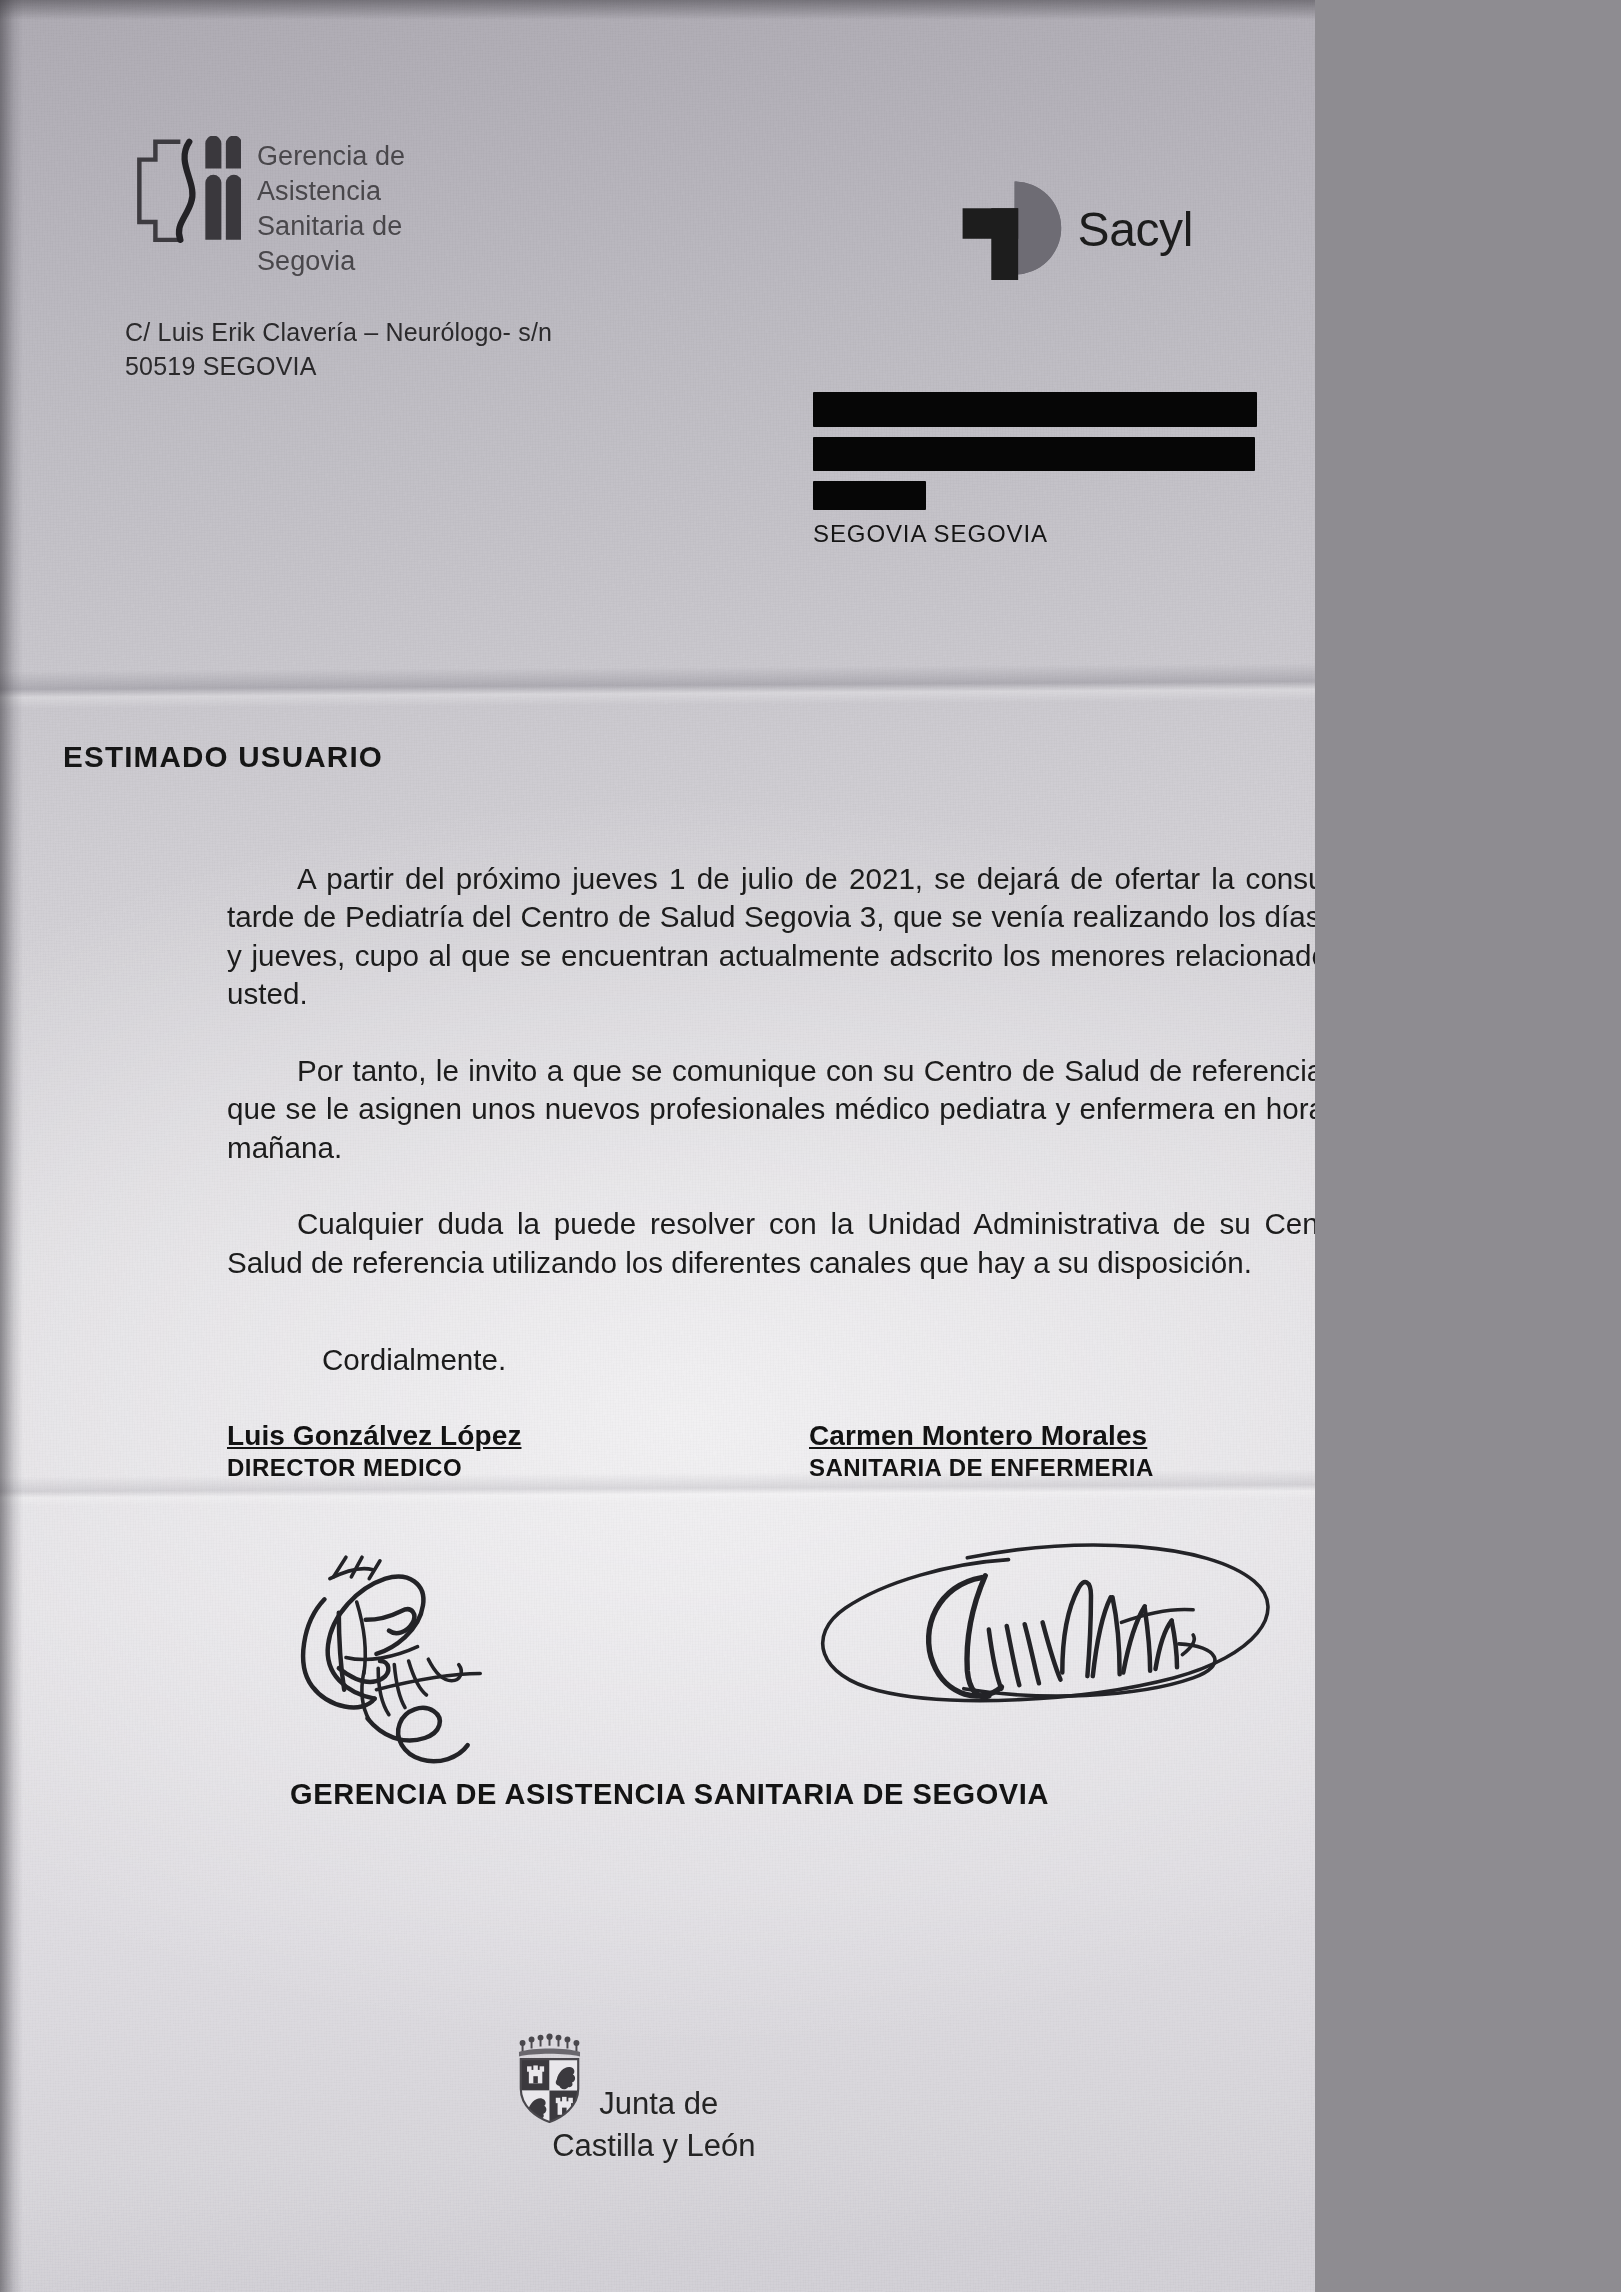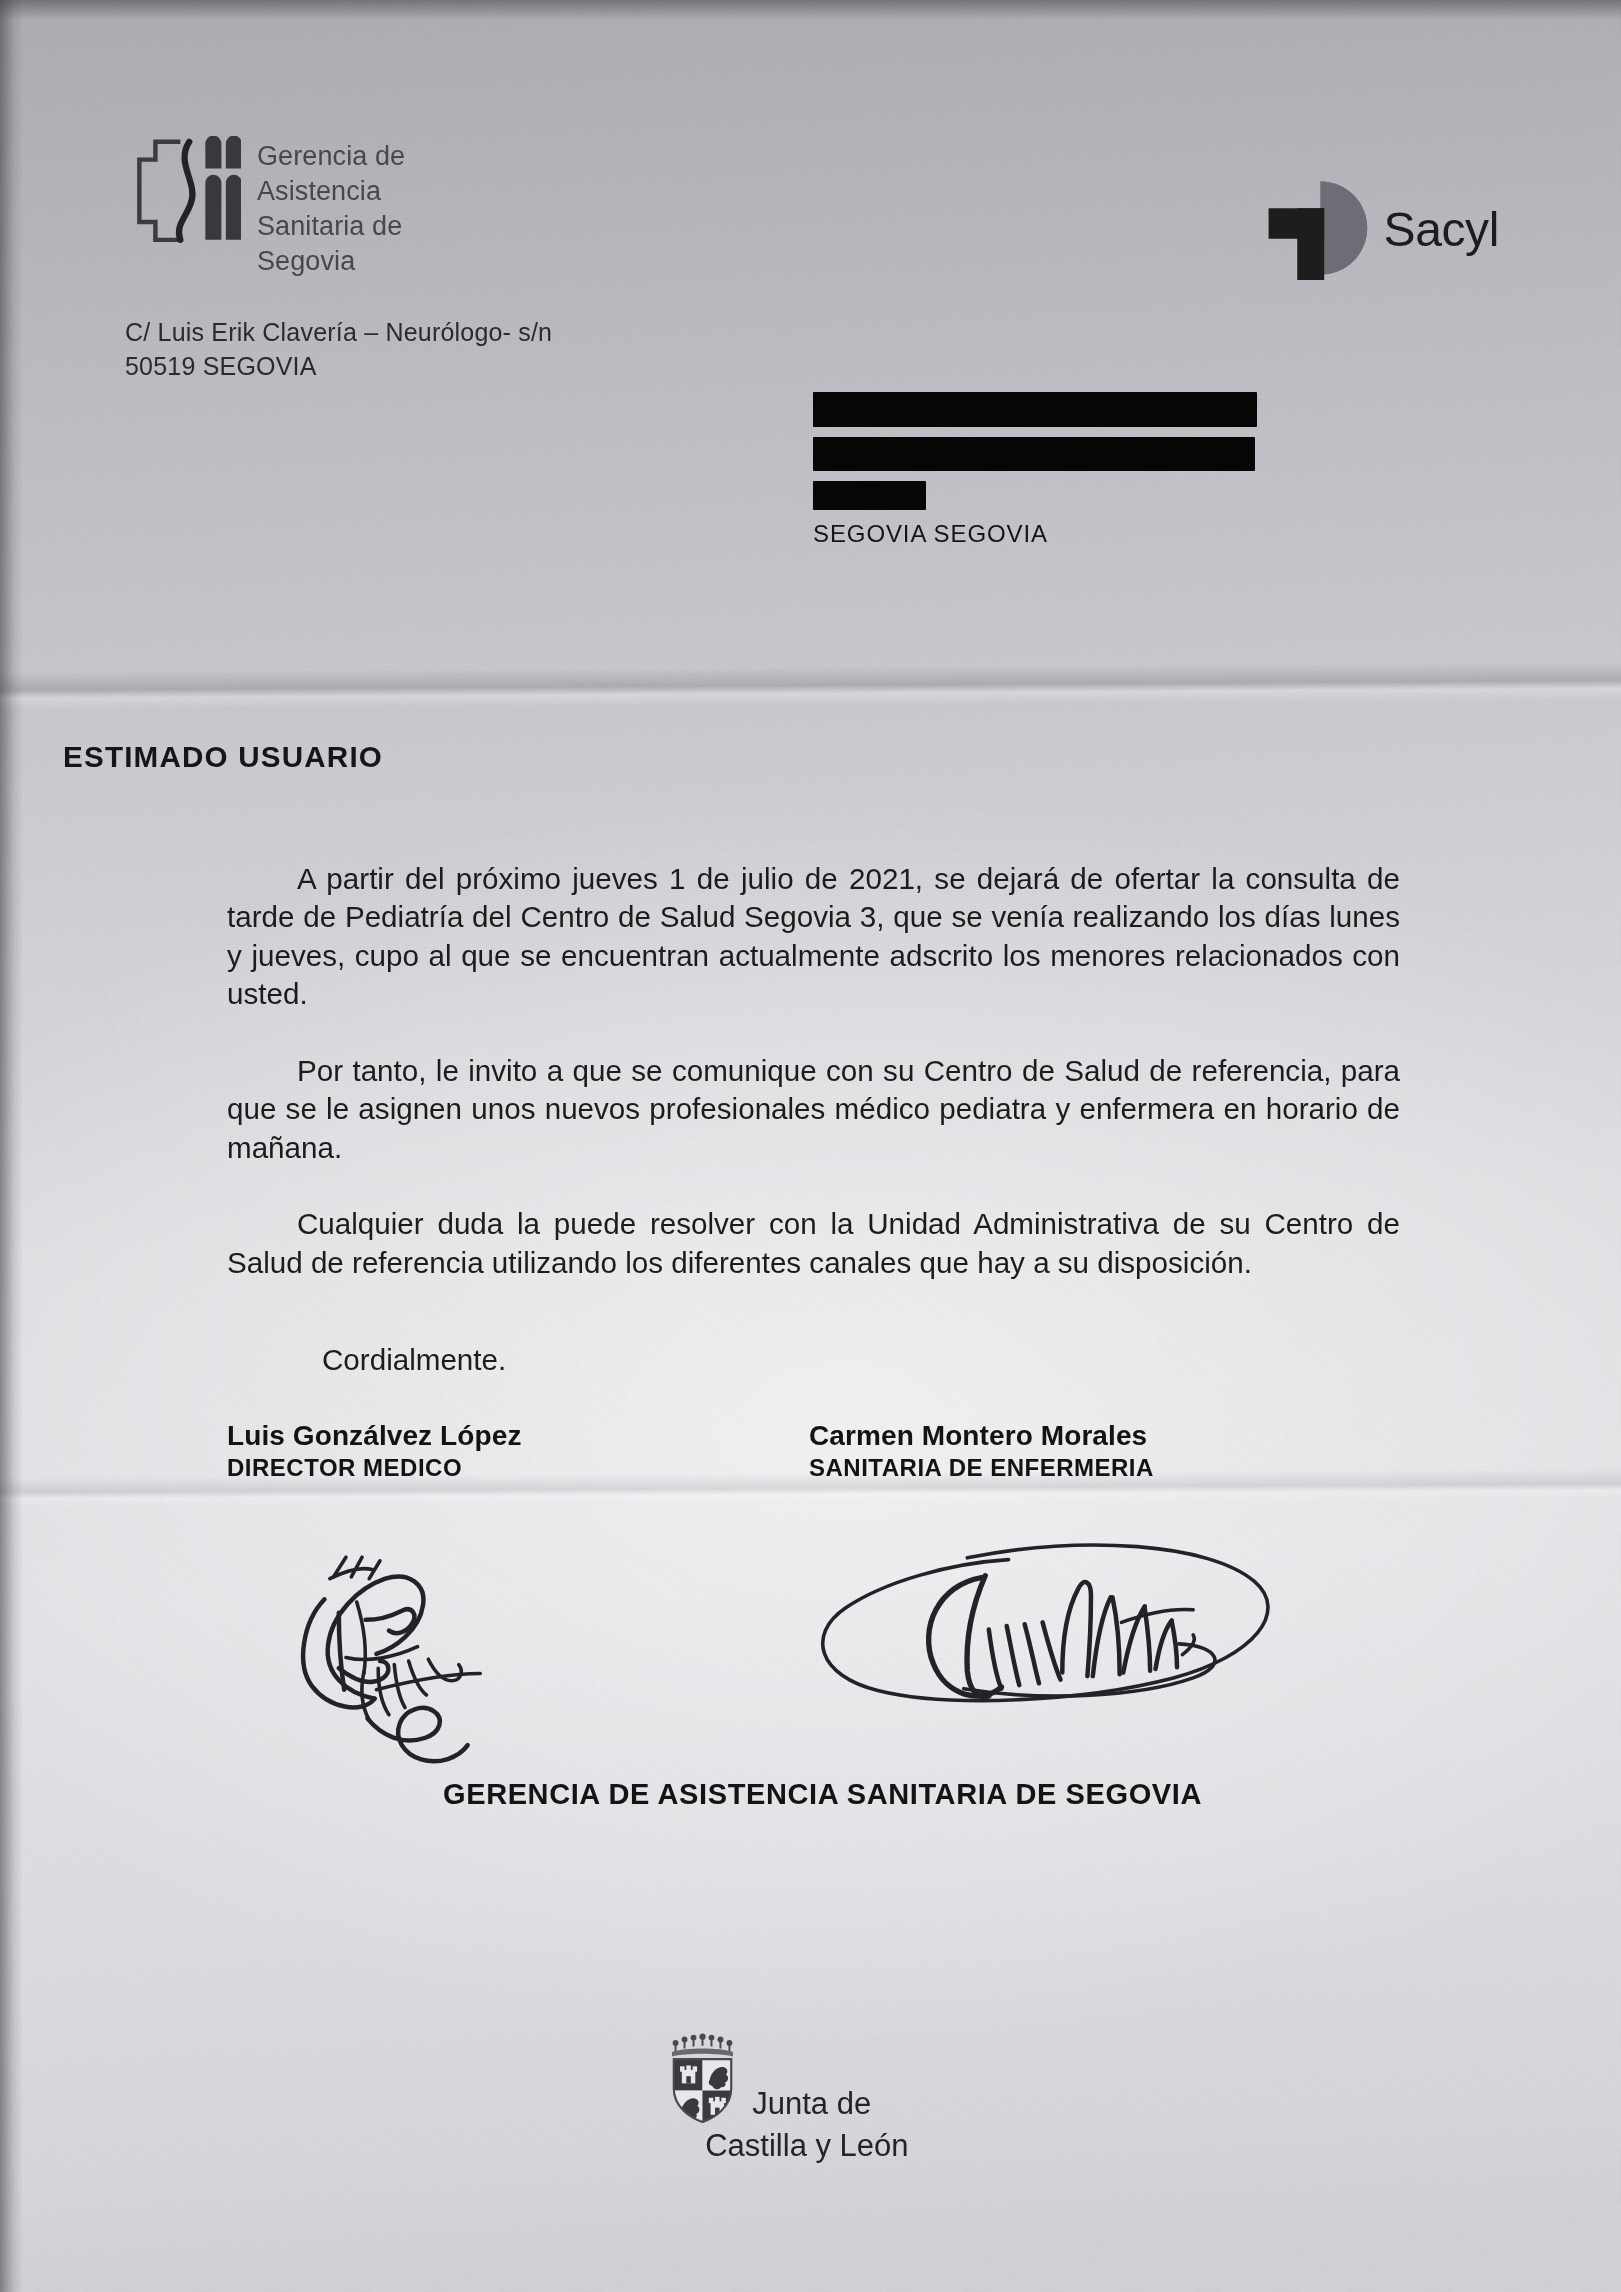--- a/index.html
+++ b/index.html
@@ -7,21 +7,21 @@
     padding: 0;
     background: #8e8c91;
   }
   body {
     font-family: "Liberation Sans", sans-serif;
   }
 
   
   #page {
     position: relative;
-    width: 1621px;
+    width: 1315px;
     height: 2293px;
     overflow: hidden;
     background:
       radial-gradient(ellipse 1343px 806px at 52% 62%, rgba(255,255,255,0.55) 0%, rgba(255,255,255,0.18) 55%, rgba(255,255,255,0) 78%),
       linear-gradient(177deg,
         #adaab2 0px,
         #b2afb7 125px,
         #bbb9c0 340px,
         #c6c4ca 627px,
         #d2d0d5 940px,
@@ -172,20 +172,21 @@
   }
   .sig-col { position: absolute; }
   #sig-col-left { left: 0px; }
   #sig-col-right { left: 582px; }
   .sig-name {
     font-size: 28px;
     font-weight: bold;
     color: #131313;
     white-space: nowrap;
     letter-spacing: 0.1px;
+    text-decoration: underline;
   }
   .sig-title {
     font-size: 24px;
     font-weight: bold;
     color: #131313;
     white-space: nowrap;
     letter-spacing: 0.5px;
     margin-top: 1.8px;
   }
   .sig-mark { position: absolute; }

